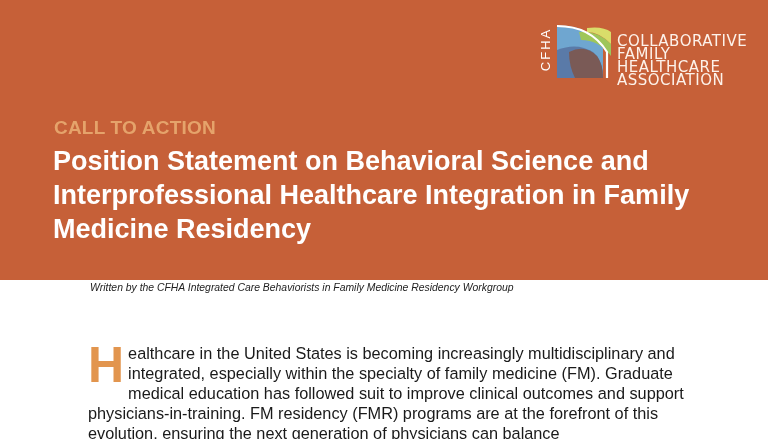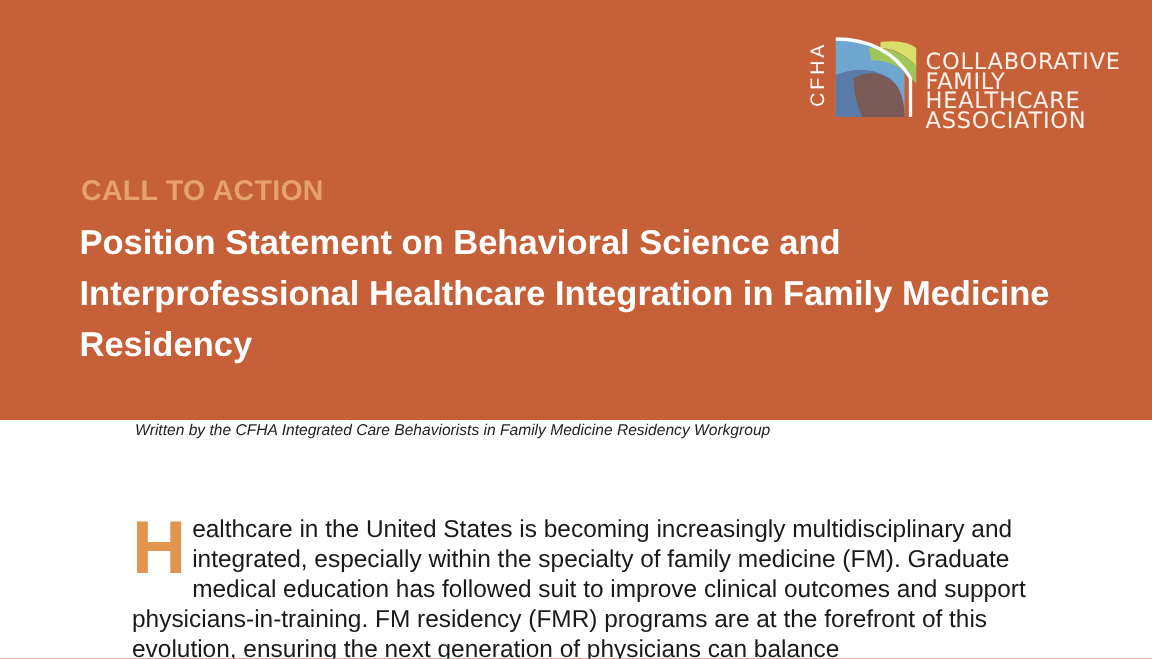--- a/index.html
+++ b/index.html
@@ -4,21 +4,21 @@
 <style>
   html, body { margin:0; padding:0; }
   body { width:768px; height:439px; overflow:hidden; background:#ffffff; position:relative; font-family:"Liberation Sans", sans-serif; }
   .banner { position:absolute; left:0; top:0; width:768px; height:280px; background:#c66038; }
   .logo { position:absolute; left:537px; top:20px; width:220px; height:62px; }
   .logo-vert { position:absolute; left:0; top:0; width:16px; height:60px; }
   .logo-vert span { position:absolute; left:-22px; top:22px; width:60px; transform:rotate(-90deg); color:#ffffff; font-size:13px; letter-spacing:2px; text-align:center; }
   .logo-mark { position:absolute; left:20px; top:2px; width:54px; height:56px; }
   .logo-text { position:absolute; left:80px; top:15px; color:#fdf2ea; font-size:15px; line-height:13px; letter-spacing:0.5px; font-family:"DejaVu Sans", sans-serif; }
   .kicker { position:absolute; left:54px; top:117px; color:#e5a36b; font-size:19px; font-weight:bold; letter-spacing:0.2px; }
-  .title { position:absolute; left:53px; top:144px; width:700px; color:#ffffff; font-size:23px; font-weight:bold; line-height:34px; }
+  .title { position:absolute; left:53px; top:144px; width:700px; color:#ffffff; font-size:27px; font-weight:bold; line-height:34px; }
   .byline { position:absolute; left:90px; top:282px; color:#222; font-size:10.4px; font-style:italic; }
   .body { position:absolute; left:88px; top:343px; width:600px; color:#1a1a1a; font-size:16.3px; line-height:20px; }
   .dropcap { float:left; color:#e2954e; font-size:50px; line-height:40px; font-weight:bold; margin:2px 4px 0 0; height:40px; }
   .body p { margin:0; }
 </style>
 </head>
 <body>
 
 <div class="banner">
   <div class="logo">

